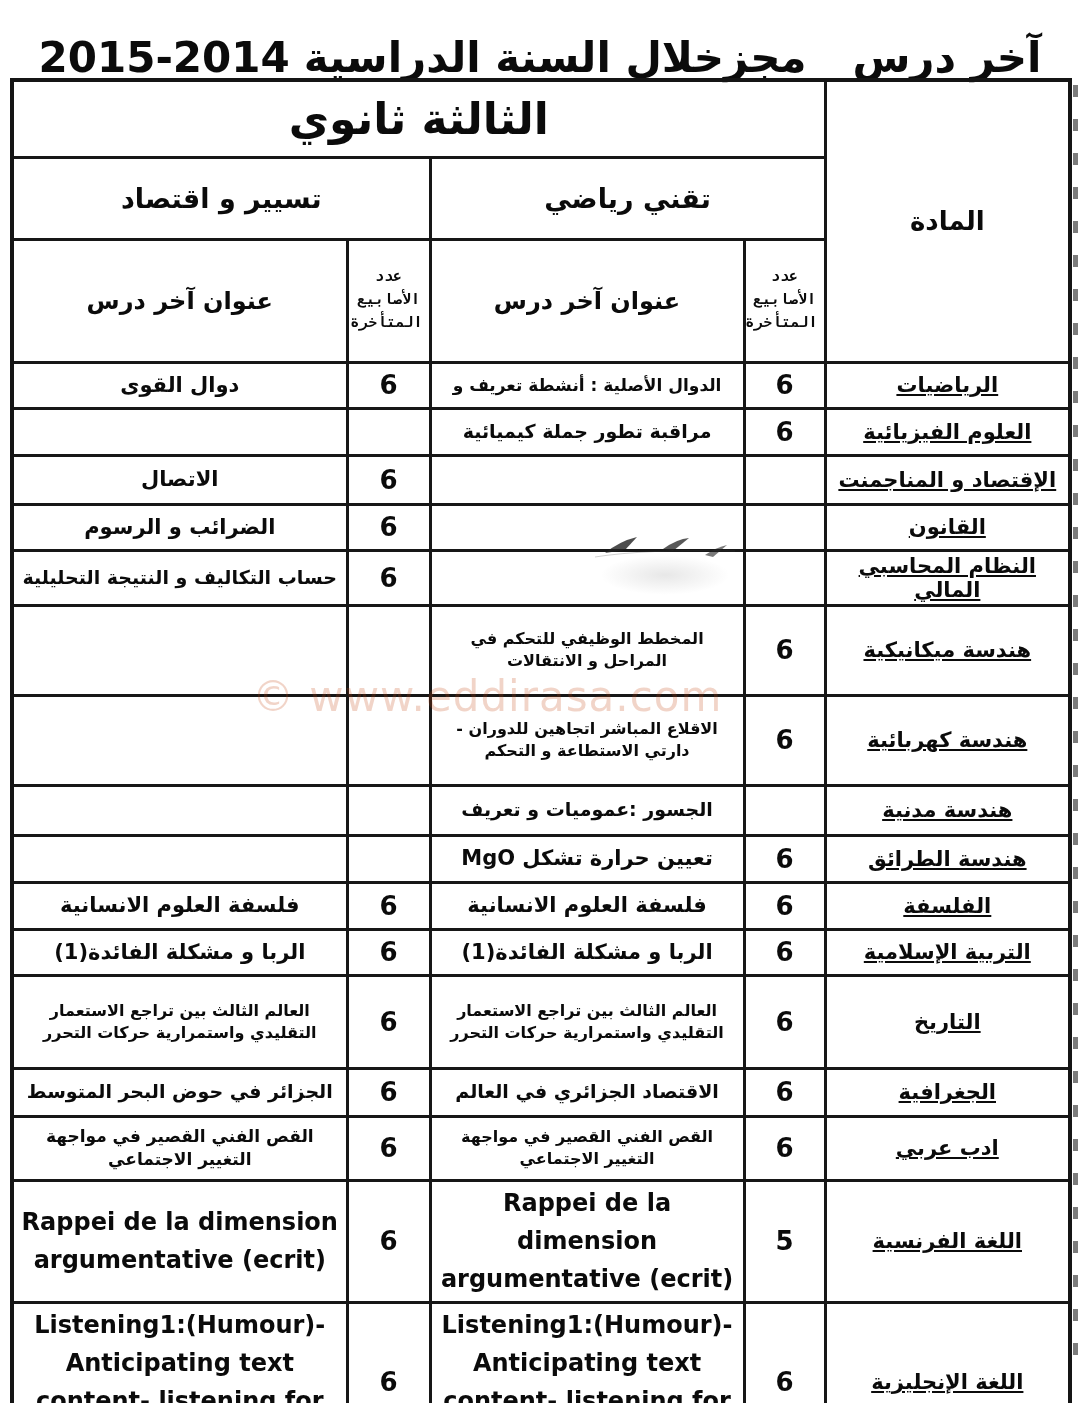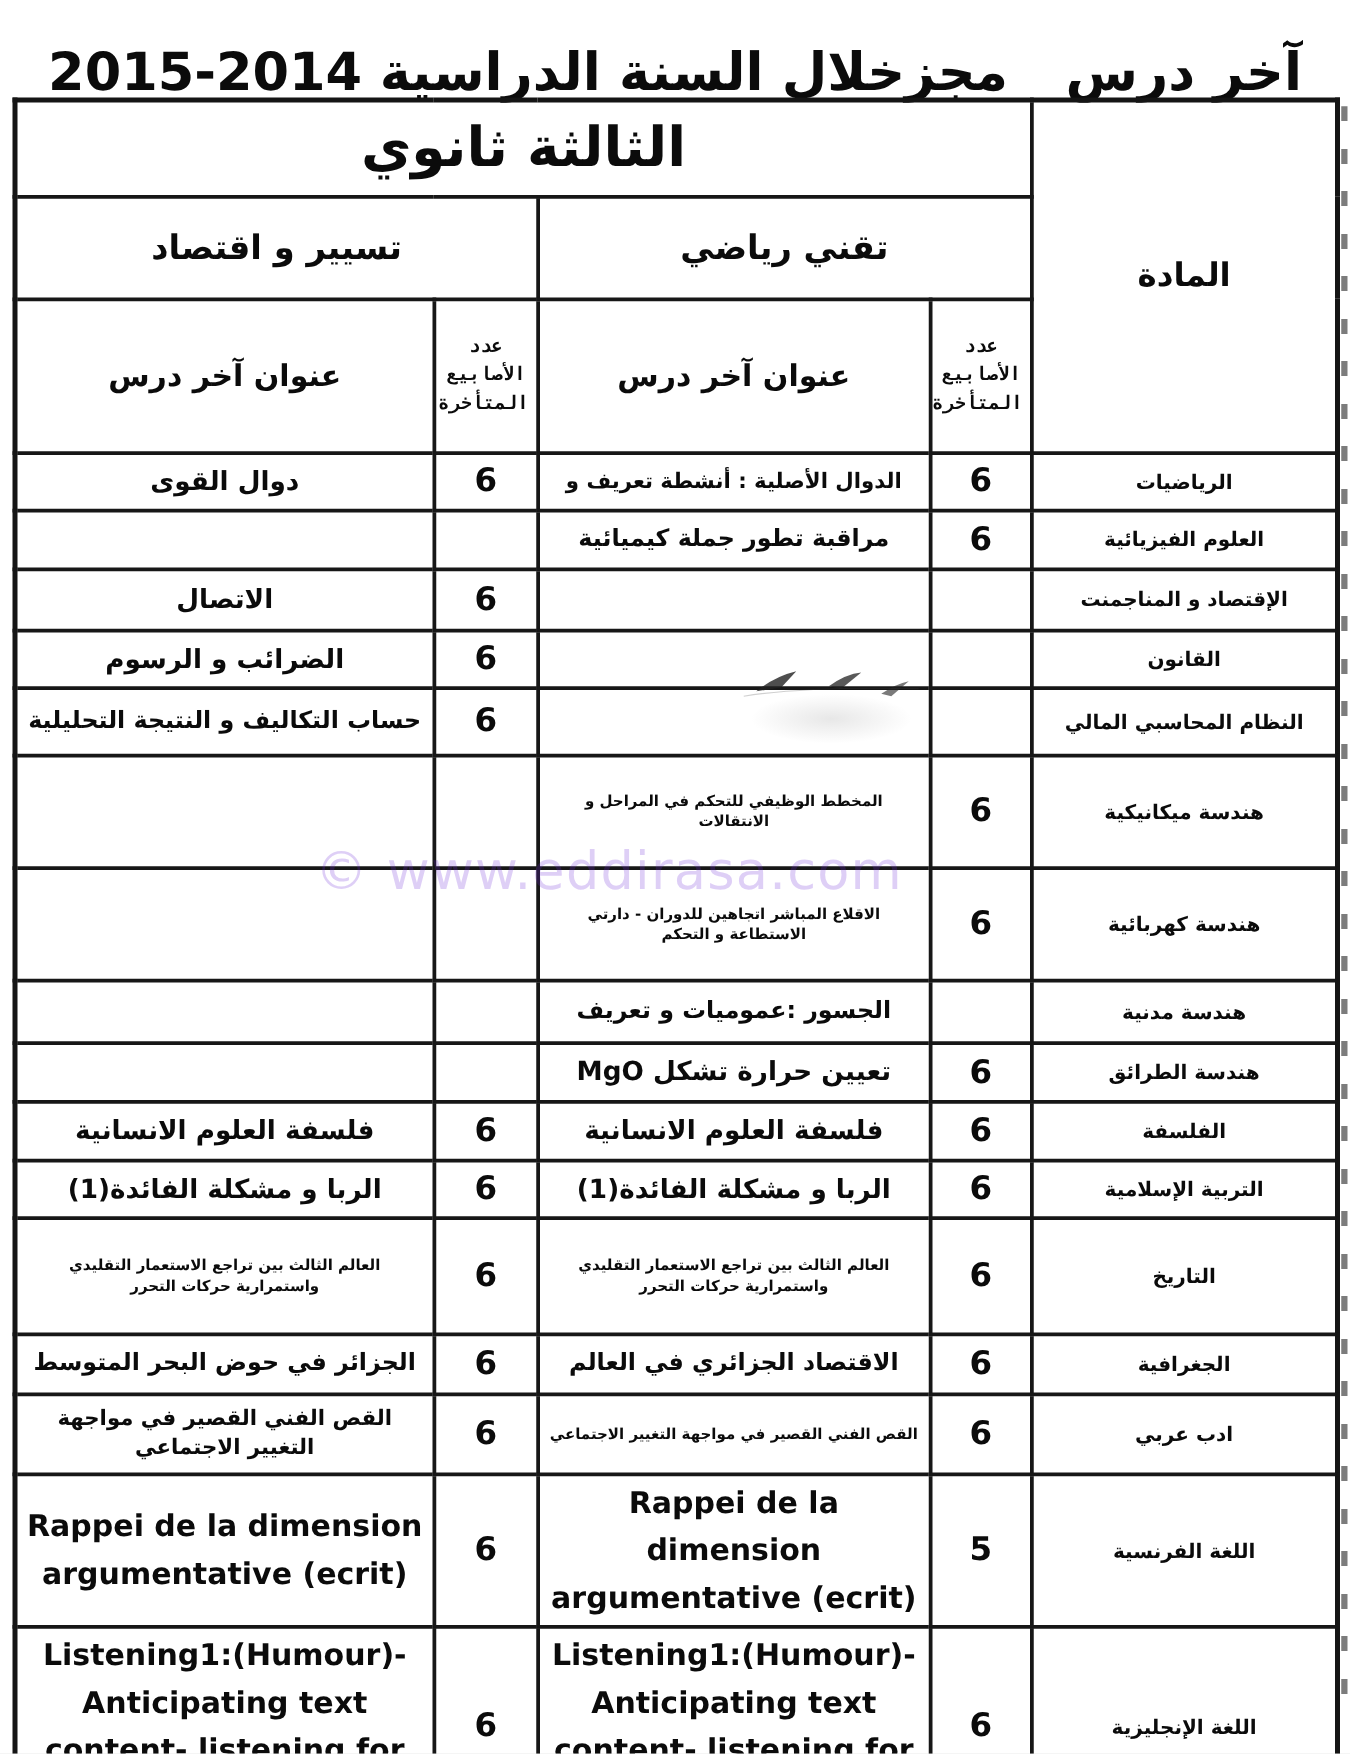--- a/index.html
+++ b/index.html
@@ -34,33 +34,33 @@
     text-align:center;vertical-align:middle;
     padding:2px 6px;
     font-weight:bold;
     overflow:hidden;
   }
   td.level-head{font-size:44px;}
   td.subject-head{font-size:26px;}
   td.branch-head{font-size:27px;}
   td.lesson-head{font-size:24px;margin-top:12px;}
   td.weeks-head{font-size:15px;line-height:1.55;padding:2px 2px;font-family:Liberation Mono, monospace;}
-  td.subject{font-size:16px;}
+  td.subject{font-size:21px;text-decoration:underline;}
   td.num{font-size:26px;}
   td.lesson{font-size:21px;line-height:1.35;}
   td.s17{font-size:17px;margin-left:20px;}
-  td.s18{font-size:12px;}
+  td.s18{font-size:16px;}
   td.s19{font-size:19px;}
   td.latin{font-size:24px;line-height:1.6;direction:ltr;}
   
   .watermark{
     position:absolute;top:672px;left:252px;
     direction:ltr;
     font-size:42px;font-weight:normal;
-    color:#6d28d9;opacity:0.22;
+    color:#c2410c;opacity:0.22;
     letter-spacing:1px;white-space:nowrap;
     pointer-events:none;
   }
   
   .edge-artifact{
     position:absolute;top:85px;right:2px;width:5px;height:1275px;
     background:repeating-linear-gradient(to bottom,#111 0 12px,transparent 12px 34px);
     opacity:.55;
   }
   .handwriting{position:absolute;left:585px;top:505px;width:200px;height:70px;}

